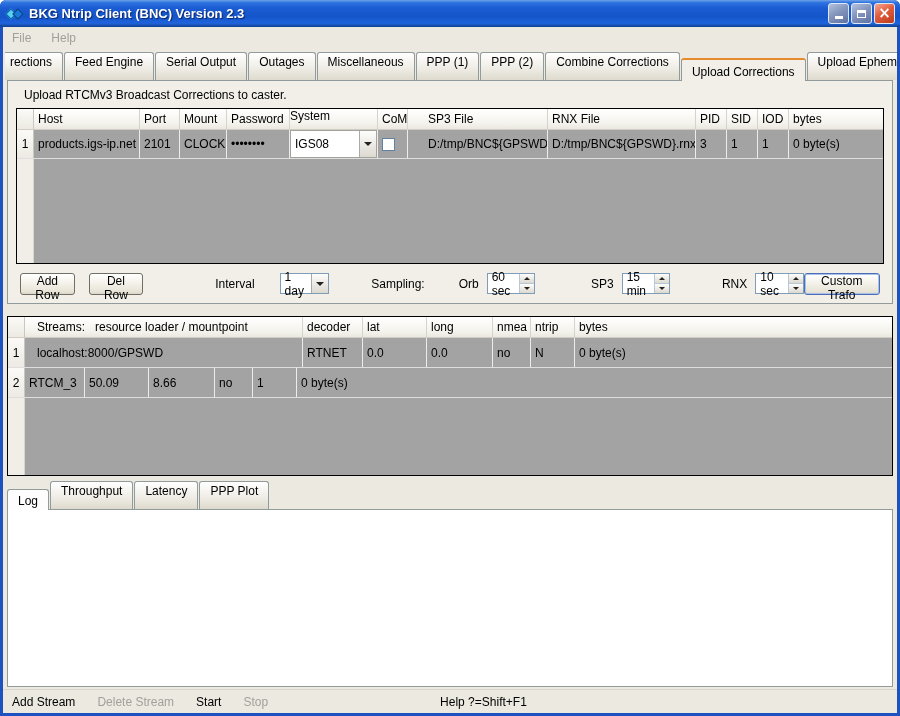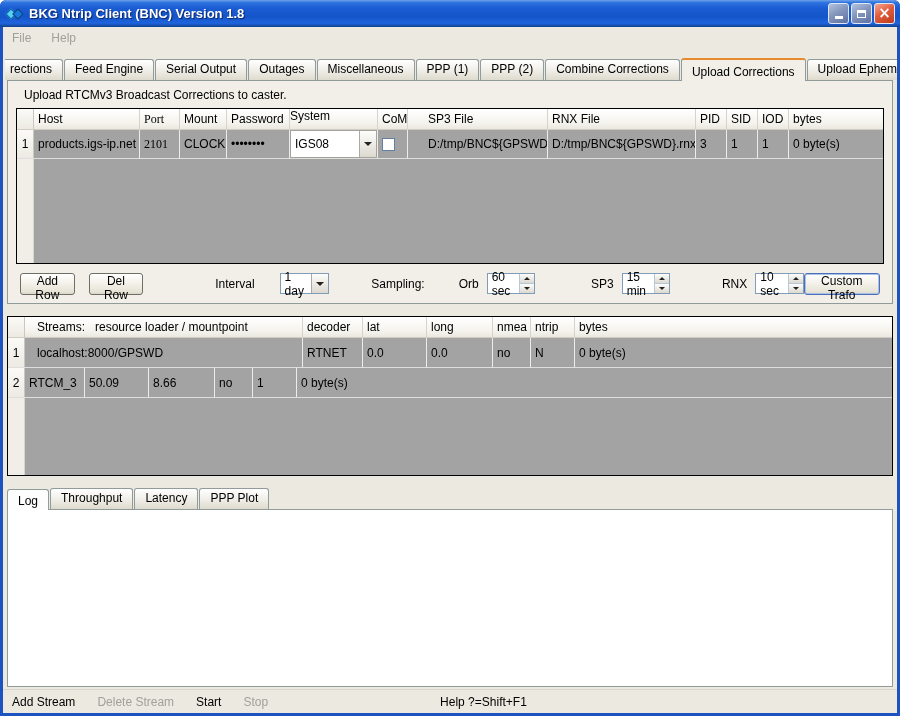--- a/index.html
+++ b/index.html
@@ -52,21 +52,21 @@
   .app-body {
     flex: 1; background: #ece9e1;
     display: flex; flex-direction: column;
     overflow: hidden;
   }
   .menubar { height: 22px; flex: 0 0 22px; display: flex; align-items: center; padding: 0 9px; }
   .menu-item { color: #a2a09b; margin-right: 20px; }
   
   .tabbar { display: flex; align-items: flex-end; margin: 8px 2px 0 2px; height: 23px; position: relative; z-index: 2; }
   .tab {
-    height: 21px; padding: 2px 10px 0 10px; margin-right: 1px;
+    height: 28px; padding: 2px 10px 0 10px; margin-right: 1px;
     border: 1px solid #919b9c; border-bottom: none;
     border-radius: 3px 3px 0 0;
     background: linear-gradient(180deg,#ffffff 0%, #efede6 55%, #dedacd 100%);
     white-space: nowrap; cursor: default; font-size: 12px;
   }
   .tab.clipped { border-left: none; border-top-left-radius: 0; padding-left: 5px; }
   .tab.selected {
     height: 23px; padding-top: 5px;
     background: #f1efe8;
     margin-bottom: -1px; position: relative; z-index: 3;
@@ -94,21 +94,21 @@
   .rowhdr {
     width: 17px; flex: 0 0 17px; justify-content: center; text-align: center;
     background: linear-gradient(180deg,#fbfaf7,#eceae2);
     border-right: 1px solid #c9c7bf; padding: 0;
     display: flex; align-items: center;
   }
   .t-rest { flex: 1; display: flex; }
   .rowhdr-strip { width: 17px; flex: 0 0 17px; background: #f0eee7; border-right: 1px solid #d8d6ce; }
   
   .c-host { width: 106px; flex: 0 0 106px; }
-  .c-port { width: 40px; flex: 0 0 40px; font-family: Liberation Serif, serif; }
+  .c-port { width: 40px; flex: 0 0 40px; }
   .c-mount { width: 47px; flex: 0 0 47px; }
   .c-pass { width: 63px; flex: 0 0 63px; }
   .c-system { width: 88px; flex: 0 0 88px; padding: 0; }
   .c-com { width: 30px; flex: 0 0 30px; justify-content: flex-start; }
   .c-sp3 { width: 140px; flex: 0 0 140px; padding-left: 20px; }
   .c-rnx { width: 148px; flex: 0 0 148px; }
   .c-pid { width: 31px; flex: 0 0 31px; }
   .c-sid { width: 31px; flex: 0 0 31px; }
   .c-iod { width: 31px; flex: 0 0 31px; }
   .c-bytes { flex: 1; border-right: none; }
@@ -180,21 +180,21 @@
 </head>
 <body>
 
 <div class="window">
 
   <div class="titlebar">
     <span class="app-icon">
         <span class="d1"></span>
         <span class="d2"></span>
       </span>
-    <span class="title">BKG Ntrip Client (BNC) Version 1.8</span>
+    <span class="title">BKG Ntrip Client (BNC) Version 2.3</span>
     <span class="win-btn minmax">
         <span class="glyph-min"></span>
       </span>
     <span class="win-btn minmax">
         <span class="glyph-max"></span>
       </span>
     <span class="win-btn closebtn">
         <span class="glyph-close">×</span>
       </span>
   </div>

